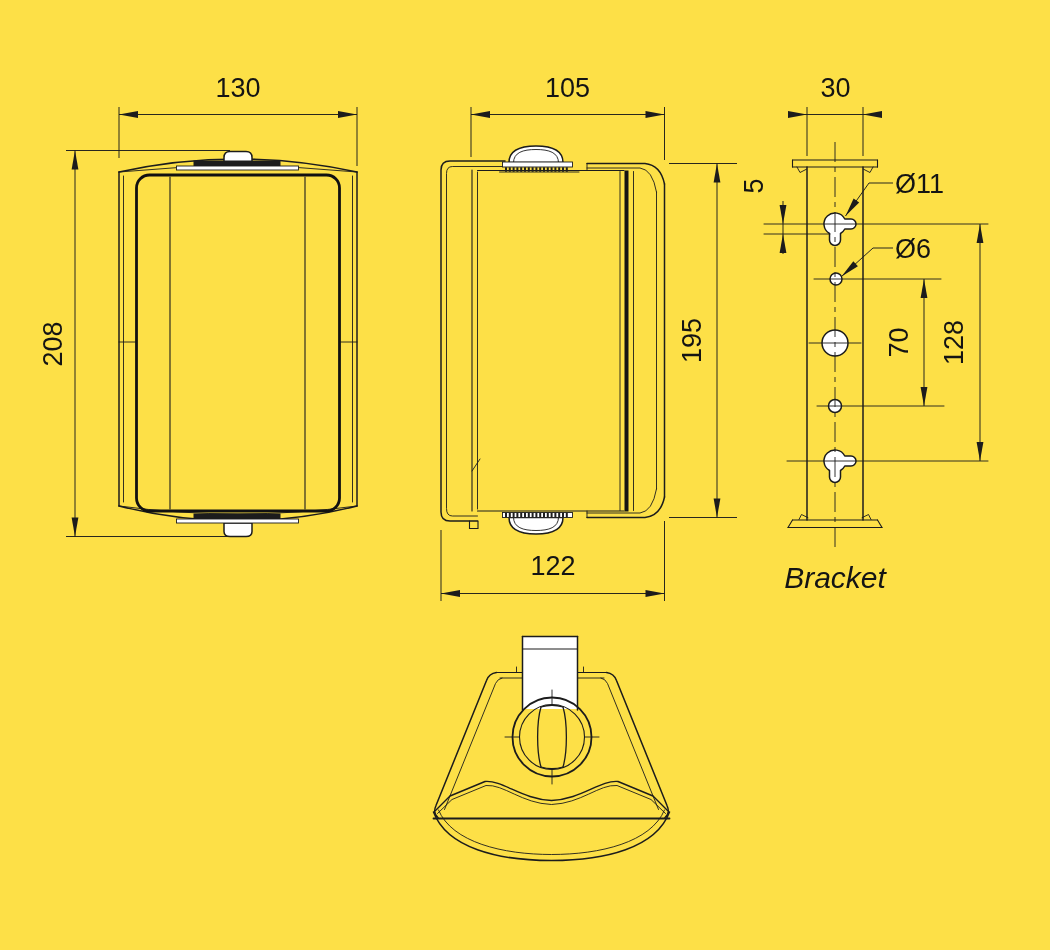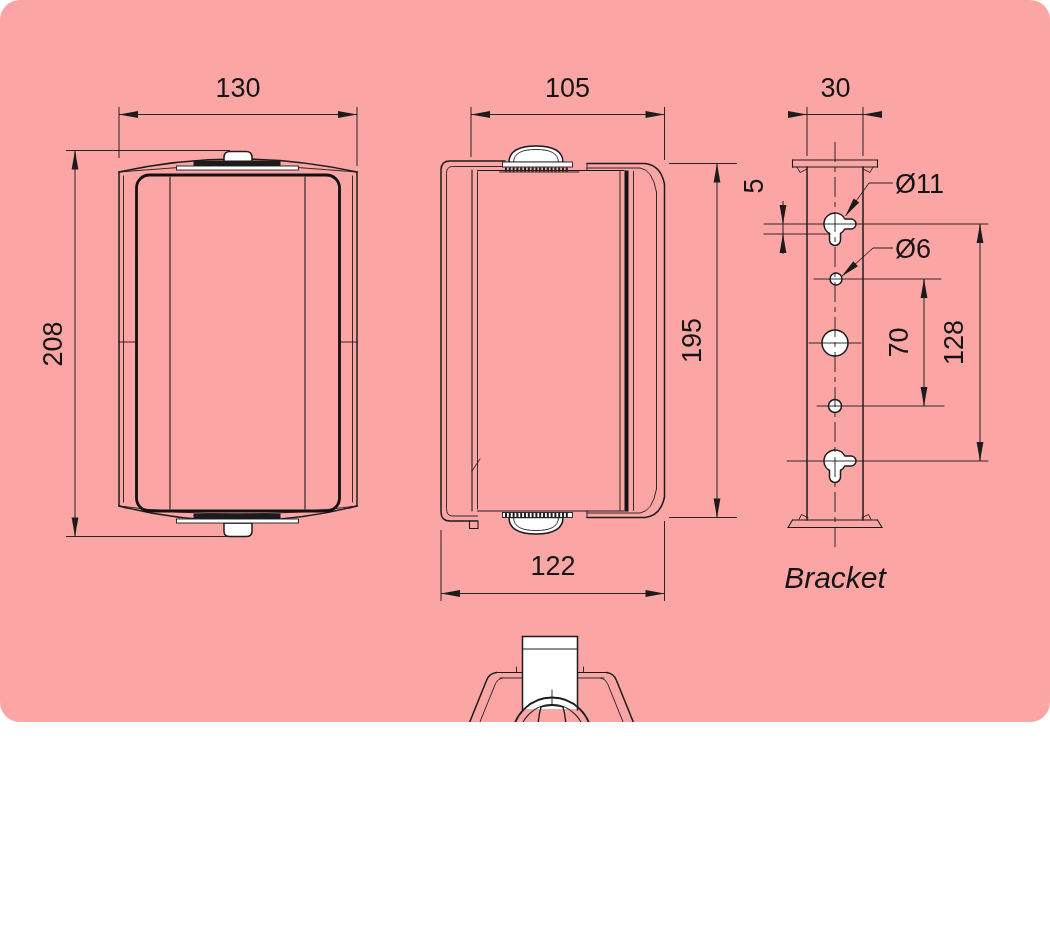--- a/index.html
+++ b/index.html
@@ -1,17 +1,17 @@
 <!DOCTYPE html>
 <html><head>
 <meta charset="utf-8">
 <style>
   html,body{margin:0;padding:0;background:#ffffff;}
-  #stage{position:relative;width:1050px;height:722px;background:#fca5a5;overflow:hidden;
-         font-family:"Liberation Sans",sans-serif;border-radius:20px;}
+  #stage{position:relative;width:1050px;height:950px;background:#fde047;overflow:hidden;
+         font-family:"Liberation Sans",sans-serif;}
   svg{display:block}
   .ln   {stroke:#1c1c1c;stroke-width:1.5;fill:none;stroke-linecap:round;stroke-linejoin:round;}
   .ln2  {stroke:#1c1c1c;stroke-width:1.1;fill:none;stroke-linecap:round;}
   .thin {stroke:#1c1c1c;stroke-width:0.9;fill:none;stroke-linecap:round;}
   .thick{stroke:#111;stroke-width:2.8;fill:none;}
   .xdark{stroke:#141414;stroke-width:4;fill:none;}
   .dim  {stroke:#1c1c1c;stroke-width:0.95;fill:none;}
   .cl   {stroke:#1c1c1c;stroke-width:0.9;fill:none;stroke-dasharray:20 5 5 5;}
   .hatch{stroke:#1f1f1f;stroke-width:4.5;fill:none;stroke-dasharray:2 1.8;}
   .wfill{fill:#ffffff;}

